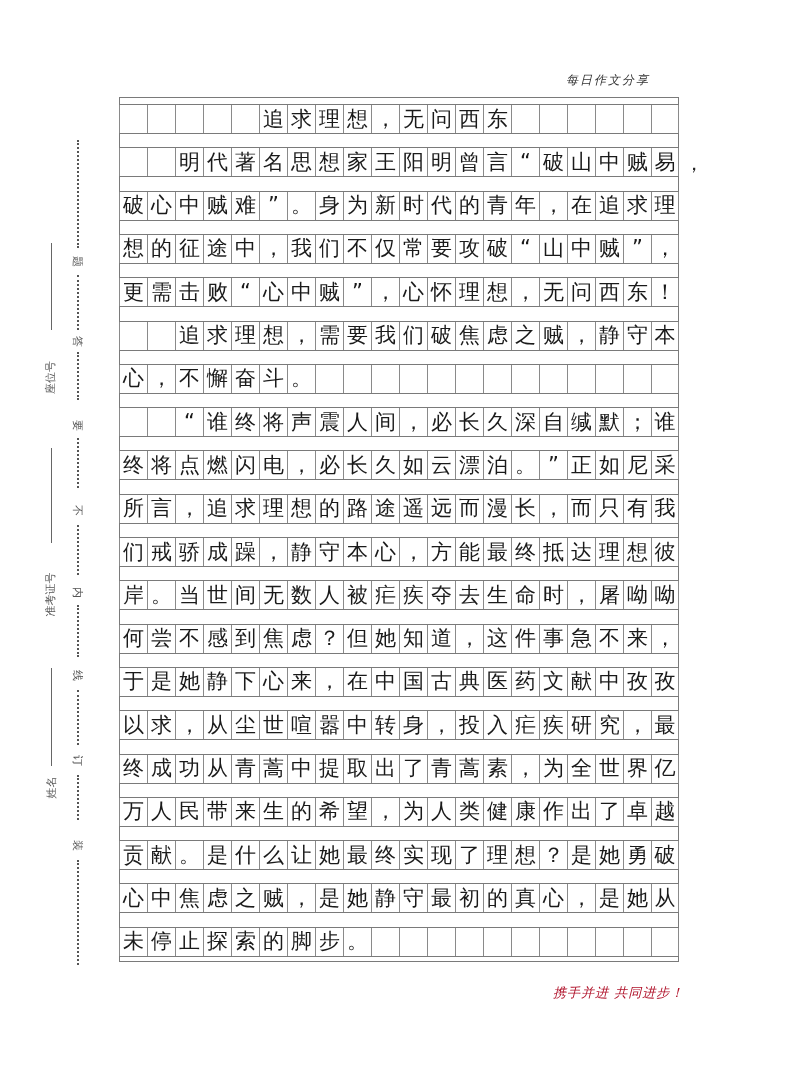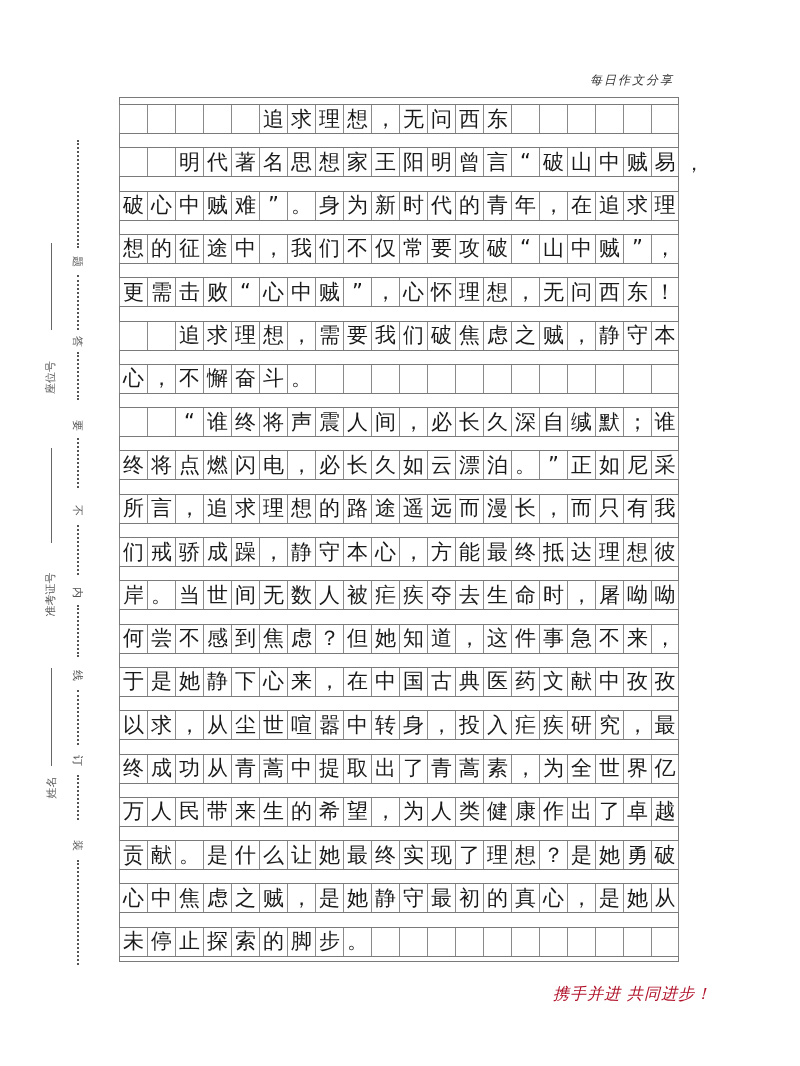--- a/index.html
+++ b/index.html
@@ -2,21 +2,21 @@
 <html><head>
 <meta charset="utf-8">
 <style>
   html, body { margin: 0; padding: 0; }
   body {
     width: 800px; height: 1066px; position: relative; overflow: hidden;
     background: #ffffff;
     font-family: "DejaVu Serif", "Liberation Serif", serif;
   }
   .header-title {
-    position: absolute; left: 590px; top: 72px; width: 110px;
+    position: absolute; left: 566px; top: 72px; width: 110px;
     font-size: 12px; color: #333; letter-spacing: 2px; font-style: italic;
   }
   .sheet {
     position: absolute; left: 119px; top: 97px; width: 560px; height: 865px;
     border: 1px solid #7a7a7a; box-sizing: border-box; background: #fff;
   }
   .row {
     position: absolute; left: -1px; width: 560px; height: 30px;
     display: flex; border-top: 1px solid #7a7a7a; border-bottom: 1px solid #7a7a7a;
     box-sizing: border-box;
@@ -47,21 +47,21 @@
   }
   .field-label {
     position: absolute; left: 46px; font-size: 11px; color: #555;
     transform: rotate(-90deg);
     font-family: "DejaVu Sans", sans-serif;
   }
   .field-line {
     position: absolute; left: 51px; width: 0; border-left: 1px solid #666;
   }
   .slogan {
-    position: absolute; left: 553px; top: 984px; font-size: 16px;
+    position: absolute; left: 553px; top: 984px; font-size: 13px;
     color: #b0122a; font-style: italic; letter-spacing: 1px; text-align: center;
   }
 </style>
 </head>
 <body>
 
 <div class="header-title">每日作文分享</div>
 
 <div class="binding">
 

